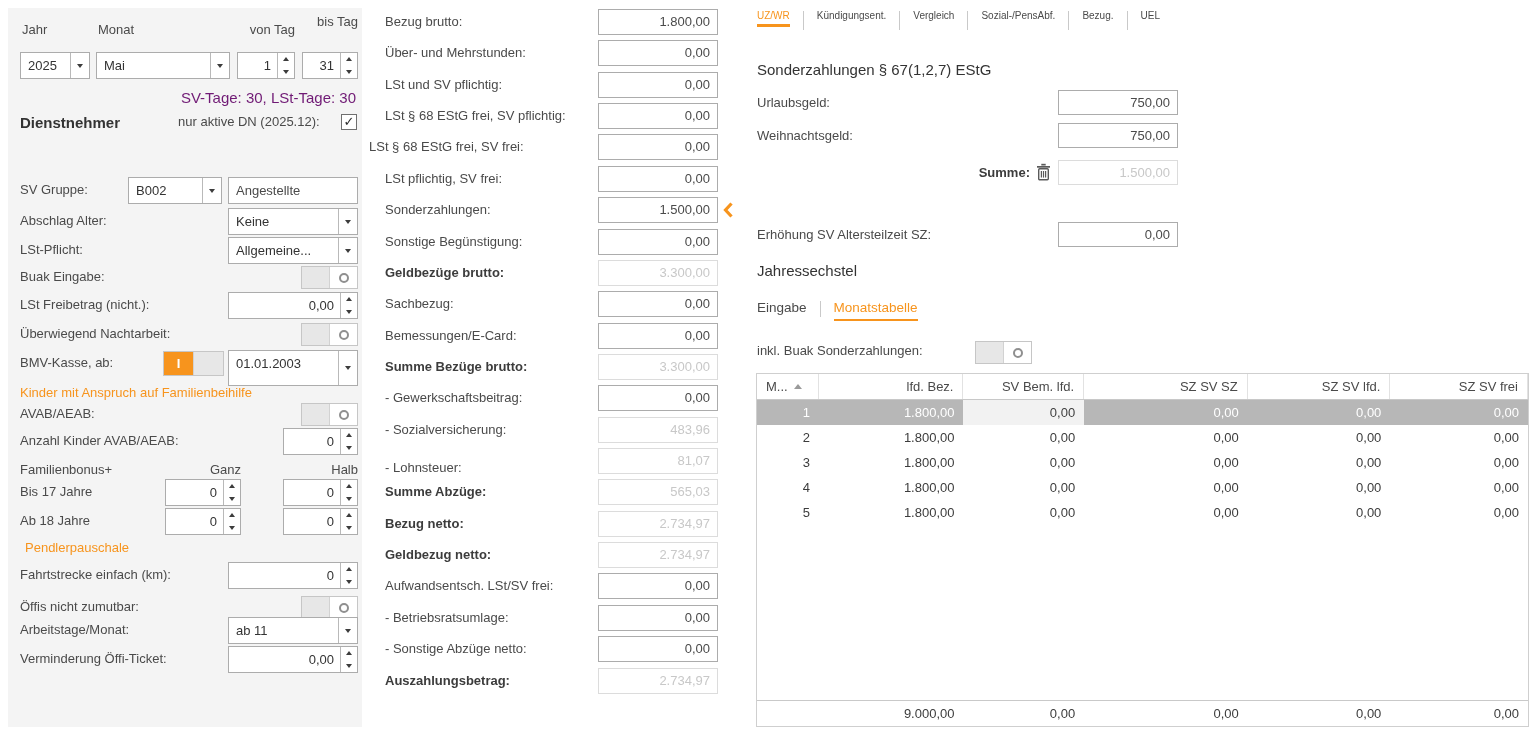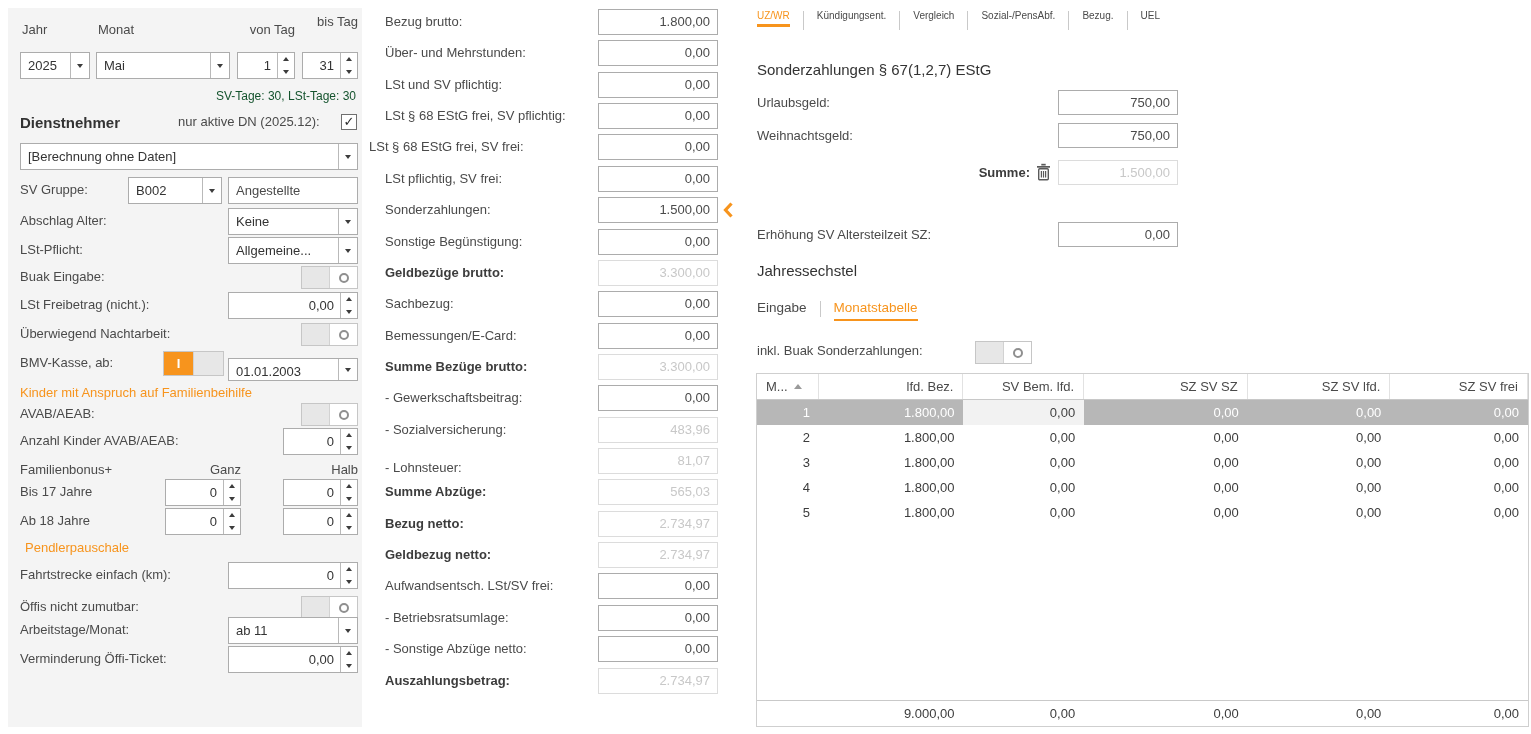--- a/index.html
+++ b/index.html
@@ -19,21 +19,21 @@
 
   
   .left-panel{position:absolute;left:8px;top:8px;width:354px;height:719px;background:var(--panel)}
 
   .lbl{position:absolute;white-space:nowrap;color:var(--txt);font-size:13px;line-height:26px}
   .lbl.bold{font-weight:bold;color:var(--txt-dark)}
   .lbl.orange{color:var(--accent)}
   .lbl.right{text-align:right}
   .heading{position:absolute;white-space:nowrap;font-size:15px;color:#333}
   .heading.b{font-weight:bold}
-  .gray-info{position:absolute;color:#14532d;font-size:12px;white-space:nowrap}
+  .gray-info{position:absolute;color:#701a75;font-size:15px;white-space:nowrap}
 
   
   .field{position:absolute;background:#fff;border:1px solid var(--border);line-height:23px;padding:0 7px;white-space:nowrap;overflow:hidden}
   .field.num{text-align:right}
   .field.dis{border-color:var(--border-dis);color:var(--txt-dis)}
 
   .combo{position:absolute;display:flex;background:#fff;border:1px solid var(--border)}
   .combo .val{flex:1;padding:0 7px;line-height:25px;overflow:hidden;white-space:nowrap;color:#333}
   .combo .btn{width:19px;border-left:1px solid #b9b9b9;display:flex;align-items:center;justify-content:center;background:#fff}
   .tri-down{width:0;height:0;border-left:3.5px solid transparent;border-right:3.5px solid transparent;border-top:4.5px solid #3c3c3c}
@@ -131,26 +131,20 @@
           </span>
         </span>
     </div>
 
     <span class="gray-info" style="right:6px;top:81px">SV-Tage: 30, LSt-Tage: 30</span>
 
     <span class="heading b" style="left:12px;top:106px">Dienstnehmer</span>
     <span class="lbl" style="left:170px;top:101px">nur aktive DN (2025.12):</span>
     <span class="cb" style="left:333px;top:106px">✓</span>
 
-    <div class="combo" style="left:12px;top:135px;width:338px;height:27px">
-      <span class="val">[Berechnung ohne Daten]</span>
-      <span class="btn">
-          <i class="tri-down"></i>
-        </span>
-    </div>
 
     <div id="left-rows">
         <span class="lbl" style="left:12px;top:169px">SV Gruppe:</span>
         <div class="combo" style="left:120px;top:169px;width:94px;height:27px">
           <span class="val">B002</span>
           <span class="btn">
             <i class="tri-down"></i>
           </span>
         </div>
         <div class="field" style="left:220px;top:169px;width:130px;height:27px;line-height:25px">Angestellte</div>
@@ -192,21 +186,21 @@
           <span class="half l"></span>
           <span class="half r">
             <i class="ring"></i>
           </span>
         </div>
         <span class="lbl" style="left:12px;top:342px">BMV-Kasse, ab:</span>
         <div class="toggle on" style="left:155px;top:343px;width:61px;height:25px">
           <span class="half l">I</span>
           <span class="half r"></span>
         </div>
-        <div class="combo" style="left:220px;top:350px;width:130px;height:23px">
+        <div class="combo" style="left:220px;top:342px;width:130px;height:36px">
           <span class="val">01.01.2003</span>
           <span class="btn">
             <i class="tri-down"></i>
           </span>
         </div>
         <span class="lbl orange" style="left:12px;top:377px;line-height:16px">Kinder mit Anspruch auf Familienbeihilfe</span>
         <span class="lbl" style="left:12px;top:393px">AVAB/AEAB:</span>
         <div class="toggle off" style="left:293px;top:395px;width:57px;height:23px">
           <span class="half l"></span>
           <span class="half r">

